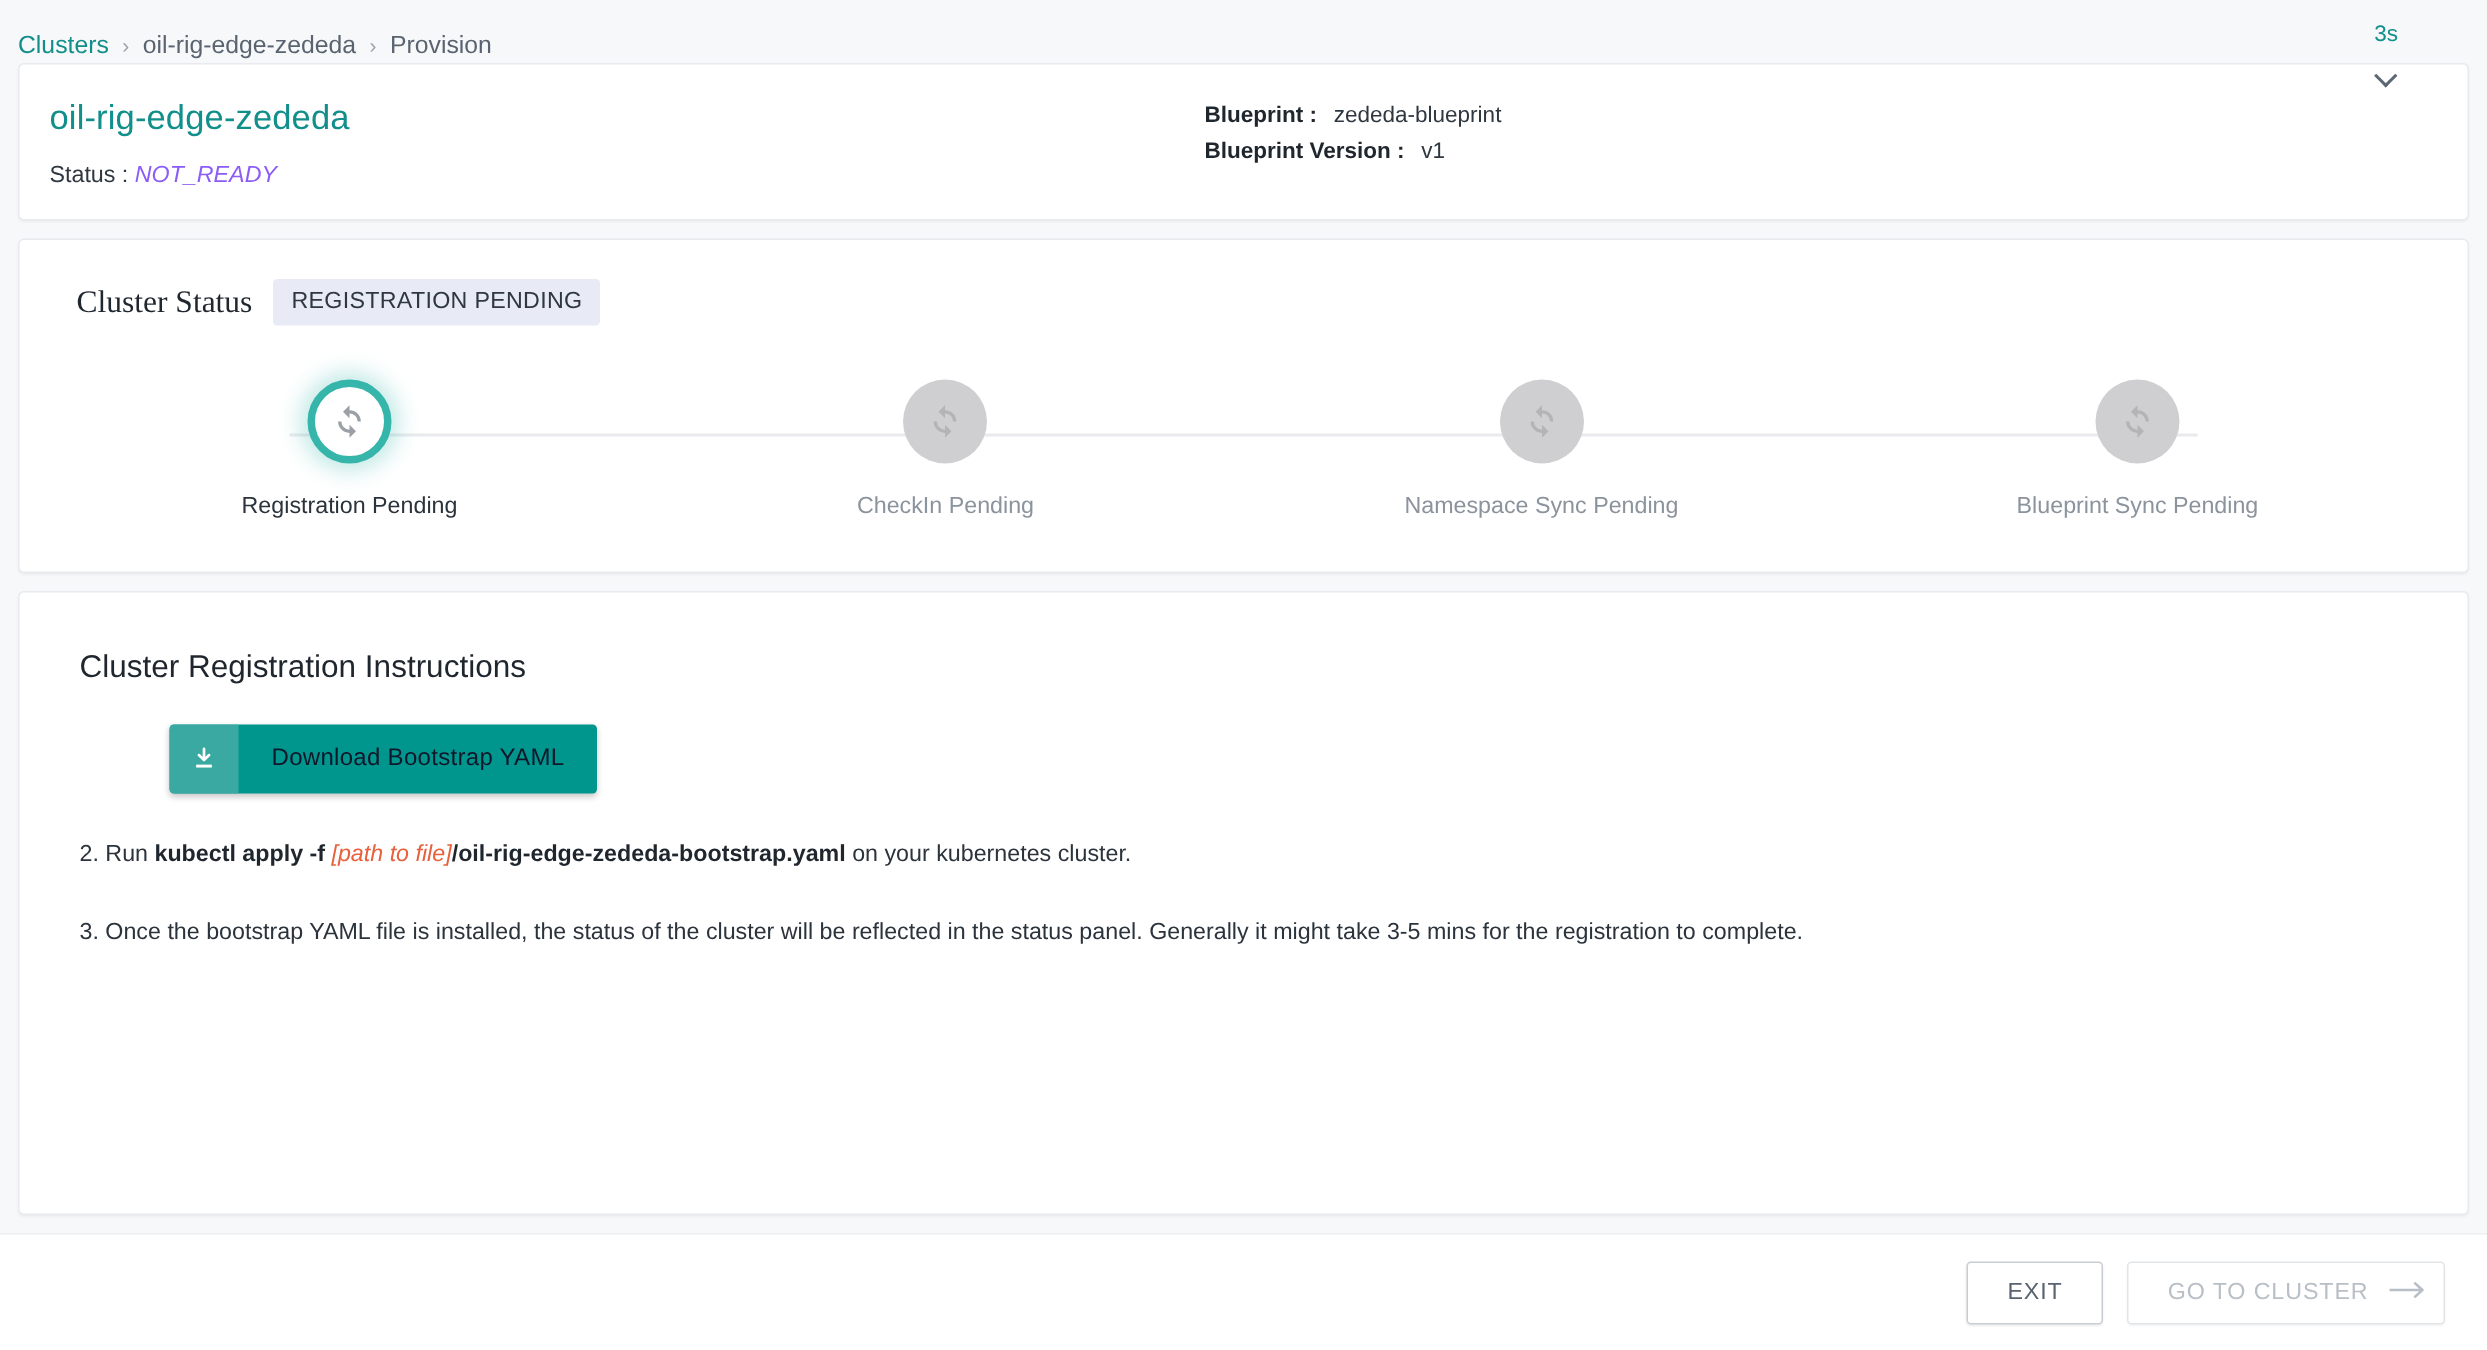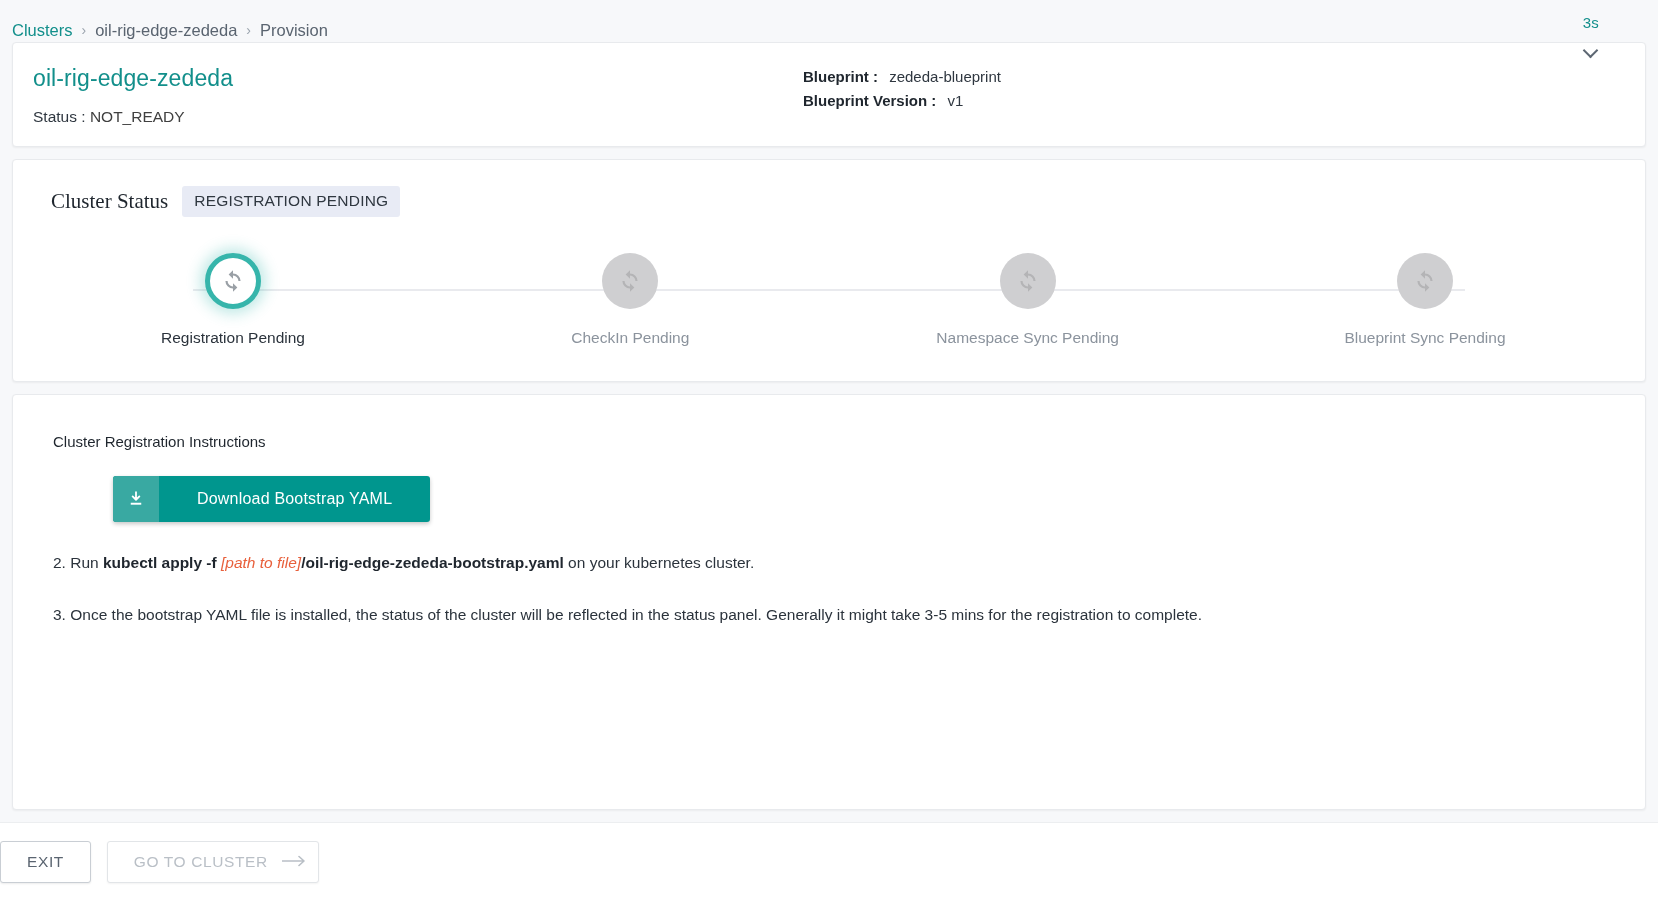--- a/index.html
+++ b/index.html
@@ -49,21 +49,21 @@
   }
 
   
   .headcard { display: flex; padding: 22px 20px 20px 20px; }
   .hc-left { width: 770px; }
   .cluster-name {
     font-size: 23px; color: #128f8b; font-weight: 400;
     letter-spacing: .1px; cursor: pointer;
   }
   .status-line { margin-top: 16px; font-size: 15.5px; color: #2f3740; }
-  .status-val { color: #404040; }
+  .status-val { color: #8b5cf6; font-style: italic; }
   .hc-right { padding-top: 3px; }
   .bp-row { font-size: 15px; color: #1f262e; margin-bottom: 7px; }
   .bp-label { font-weight: bold; text-align: right; }
   .bp-val { color: #2f3740; margin-left: 7px; }
 
   
   .statuscard { padding: 20px 20px 34px 20px; }
   .cs-head { display: flex; align-items: center; gap: 14px; padding: 6px 0 0 18px; }
   .cs-title { font-size: 21px; color: #1f262e; font-weight: 400; font-family: Liberation Serif, serif; }
   .cs-badge {
@@ -96,48 +96,48 @@
     box-shadow: 0 0 14px 5px rgba(54,181,171,0.30);
   }
   .step-label {
     margin-top: 20px; font-size: 15.5px; color: #8b939d; white-space: nowrap;
   }
   .step.active .step-label { color: #2b333c; }
   .sync { width: 26px; height: 26px; display: block; }
 
   
   .instrcard { padding: 26px 28px 40px 28px; flex: 1; }
-  .instr-title { font-size: 15px; color: #1f262e; font-weight: 400; margin: 12px 0 0 12px; }
+  .instr-title { font-size: 21px; color: #1f262e; font-weight: 400; margin: 12px 0 0 12px; }
   .instr-line { font-size: 15.5px; color: #2b333c; margin: 30px 0 0 12px; line-height: 1.4; }
   .mono-cmd { font-weight: bold; color: #1f262e; }
   .path-ph { color: #e8603c; font-style: italic; }
   .fname { font-weight: bold; color: #1f262e; }
 
   .dl-wrap { margin: 26px 0 0 72px; }
   .dl-btn {
     display: inline-flex; align-items: stretch;
     border: none; border-radius: 3px; overflow: hidden;
     background: #00968e; cursor: pointer;
     box-shadow: 0 2px 4px rgba(0,0,0,0.22);
     height: 46px;
   }
   .dl-icon {
     width: 46px; background: #39a9a2;
     display: flex; align-items: center; justify-content: center;
   }
   .dl-text {
-    display: flex; align-items: center; padding: 0 38px;
-    color: #ffffff; font-size: 16px; letter-spacing: .2px;
+    display: flex; align-items: center; padding: 0 22px;
+    color: #0f172a; font-size: 16px; letter-spacing: .2px;
   }
 
   
   .footer {
     margin-top: auto; flex: 0 0 78px;
     background: #ffffff;
-    display: flex; align-items: center; 
+    display: flex; align-items: center; justify-content: flex-end;
     padding-right: 28px; gap: 16px;
     border-top: 1px solid #eceef0;
   }
   .btn-exit {
     background: #ffffff; border: 1px solid #c9ced4; border-radius: 3px;
     color: #5a6470; font-size: 15.5px; letter-spacing: .6px;
     padding: 11px 26px; cursor: pointer;
     box-shadow: 0 1px 2px rgba(0,0,0,0.08);
   }
   .btn-goto {

